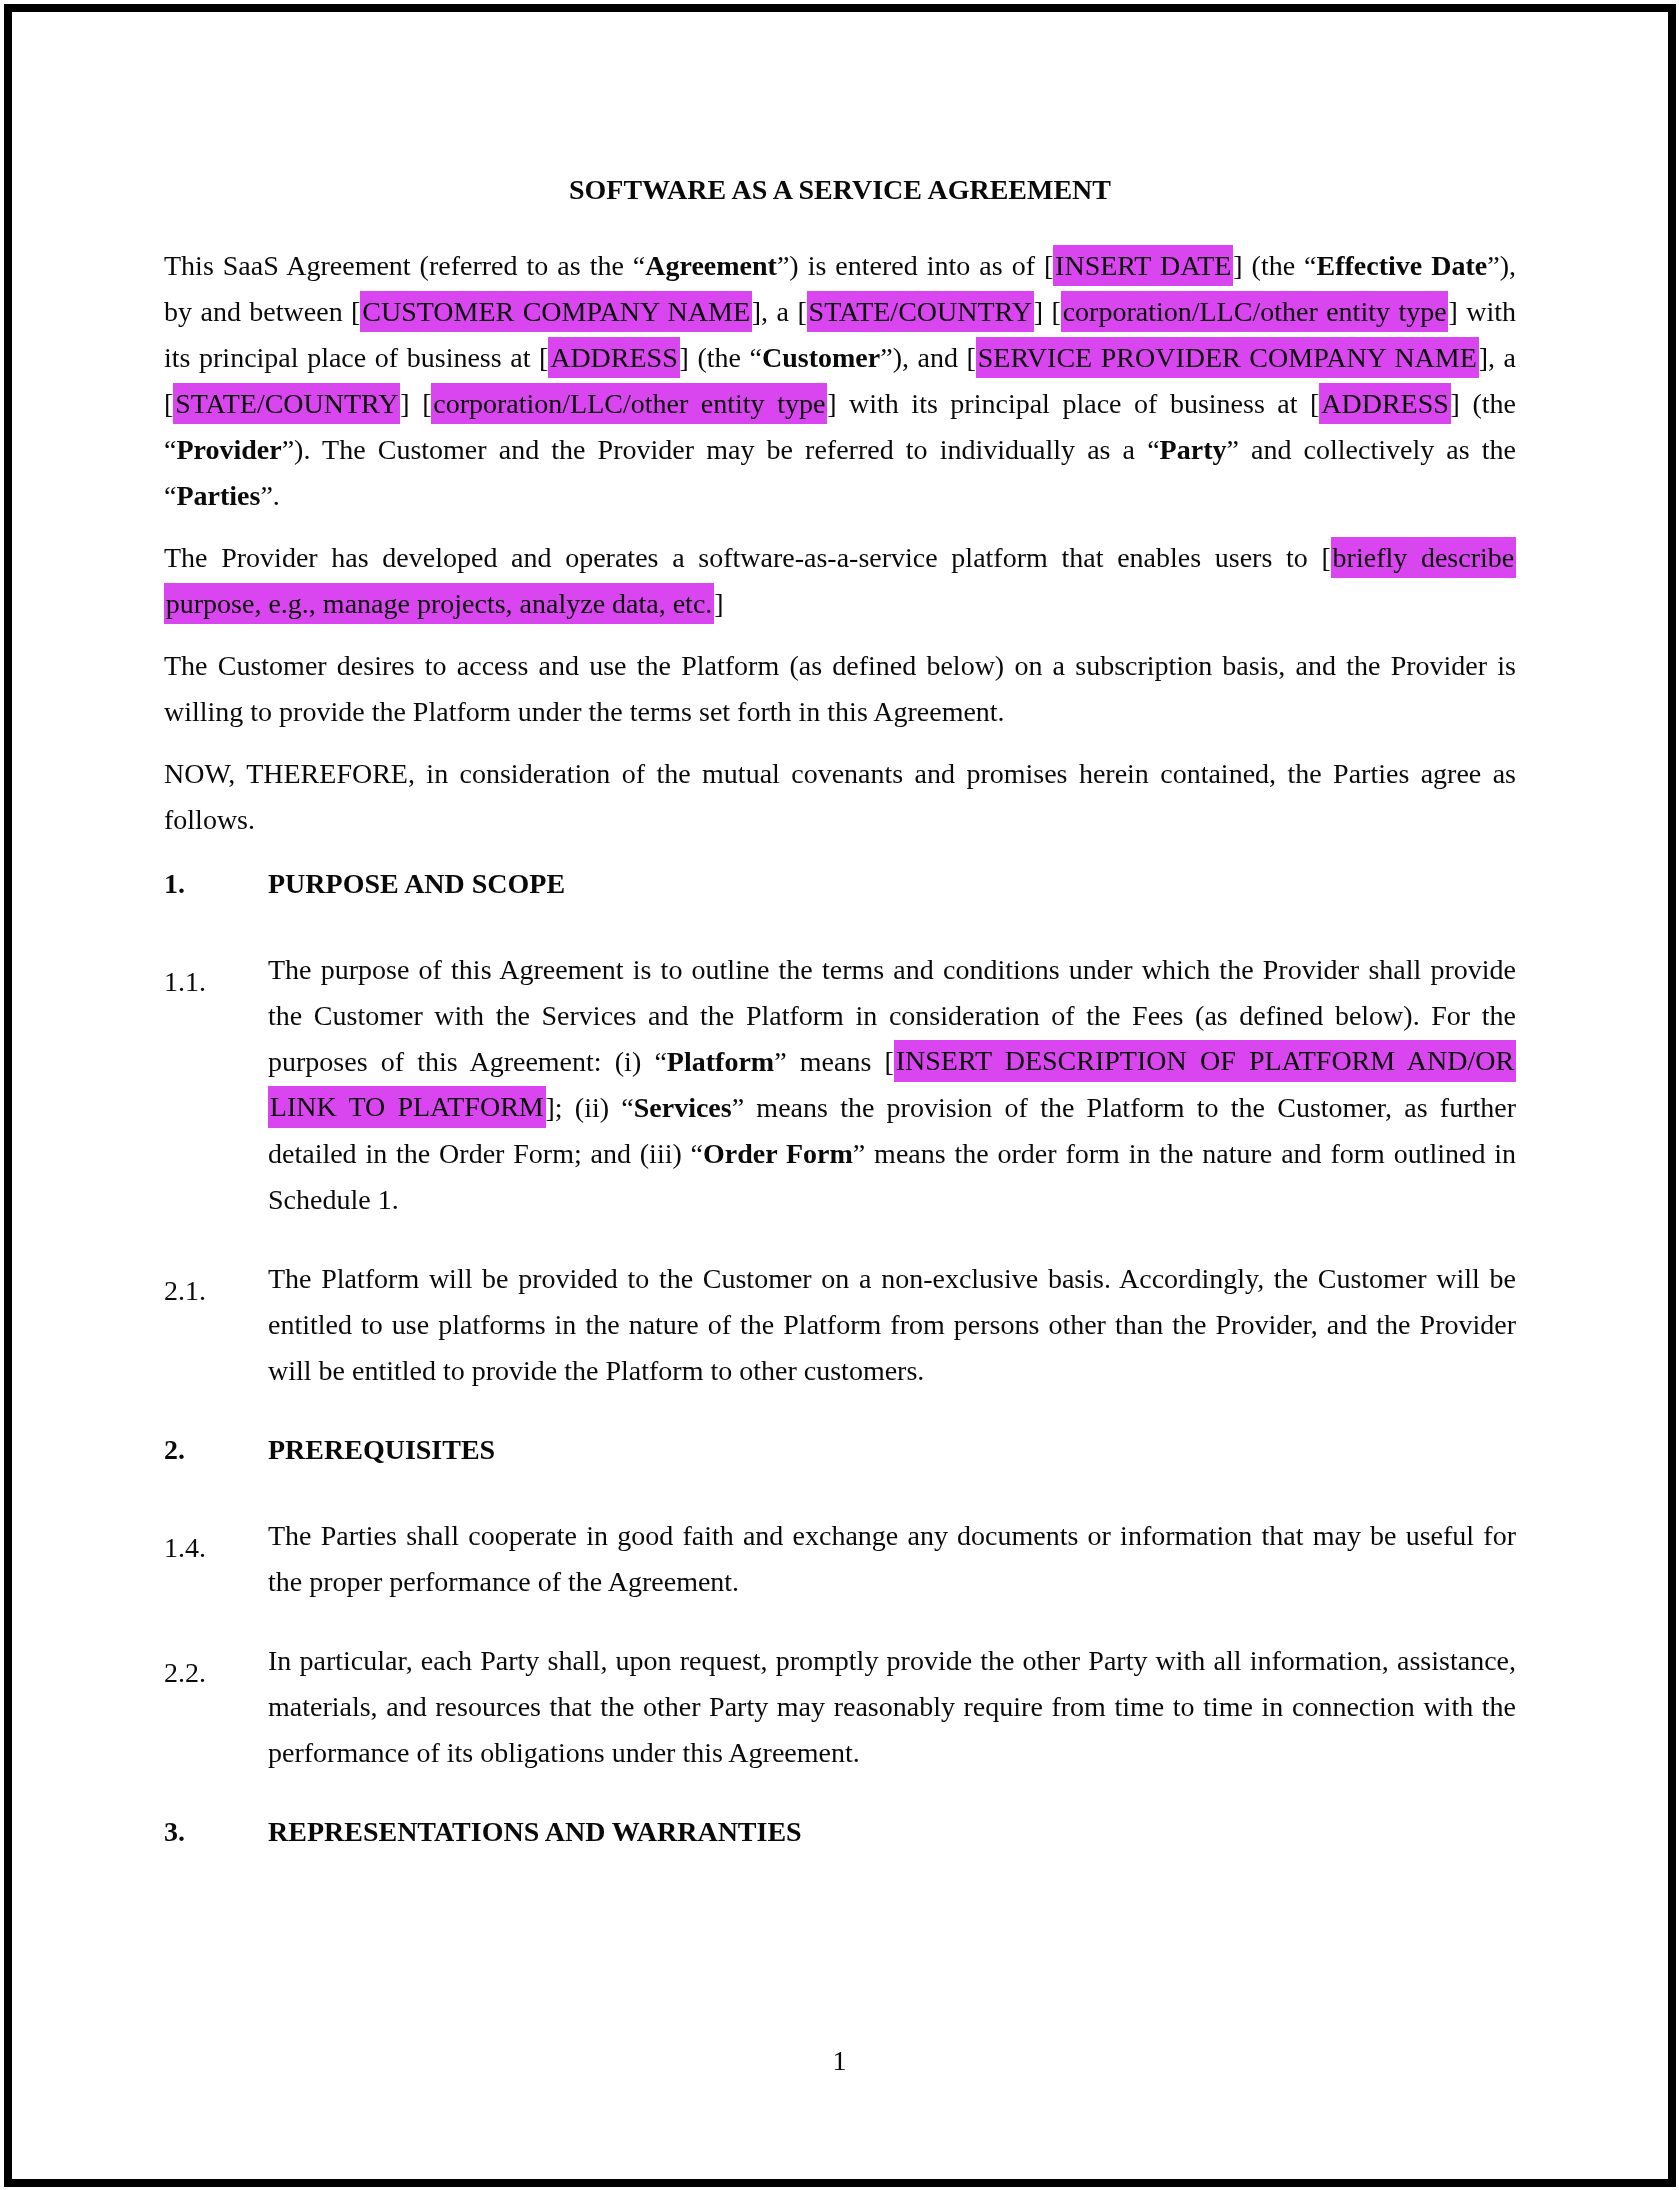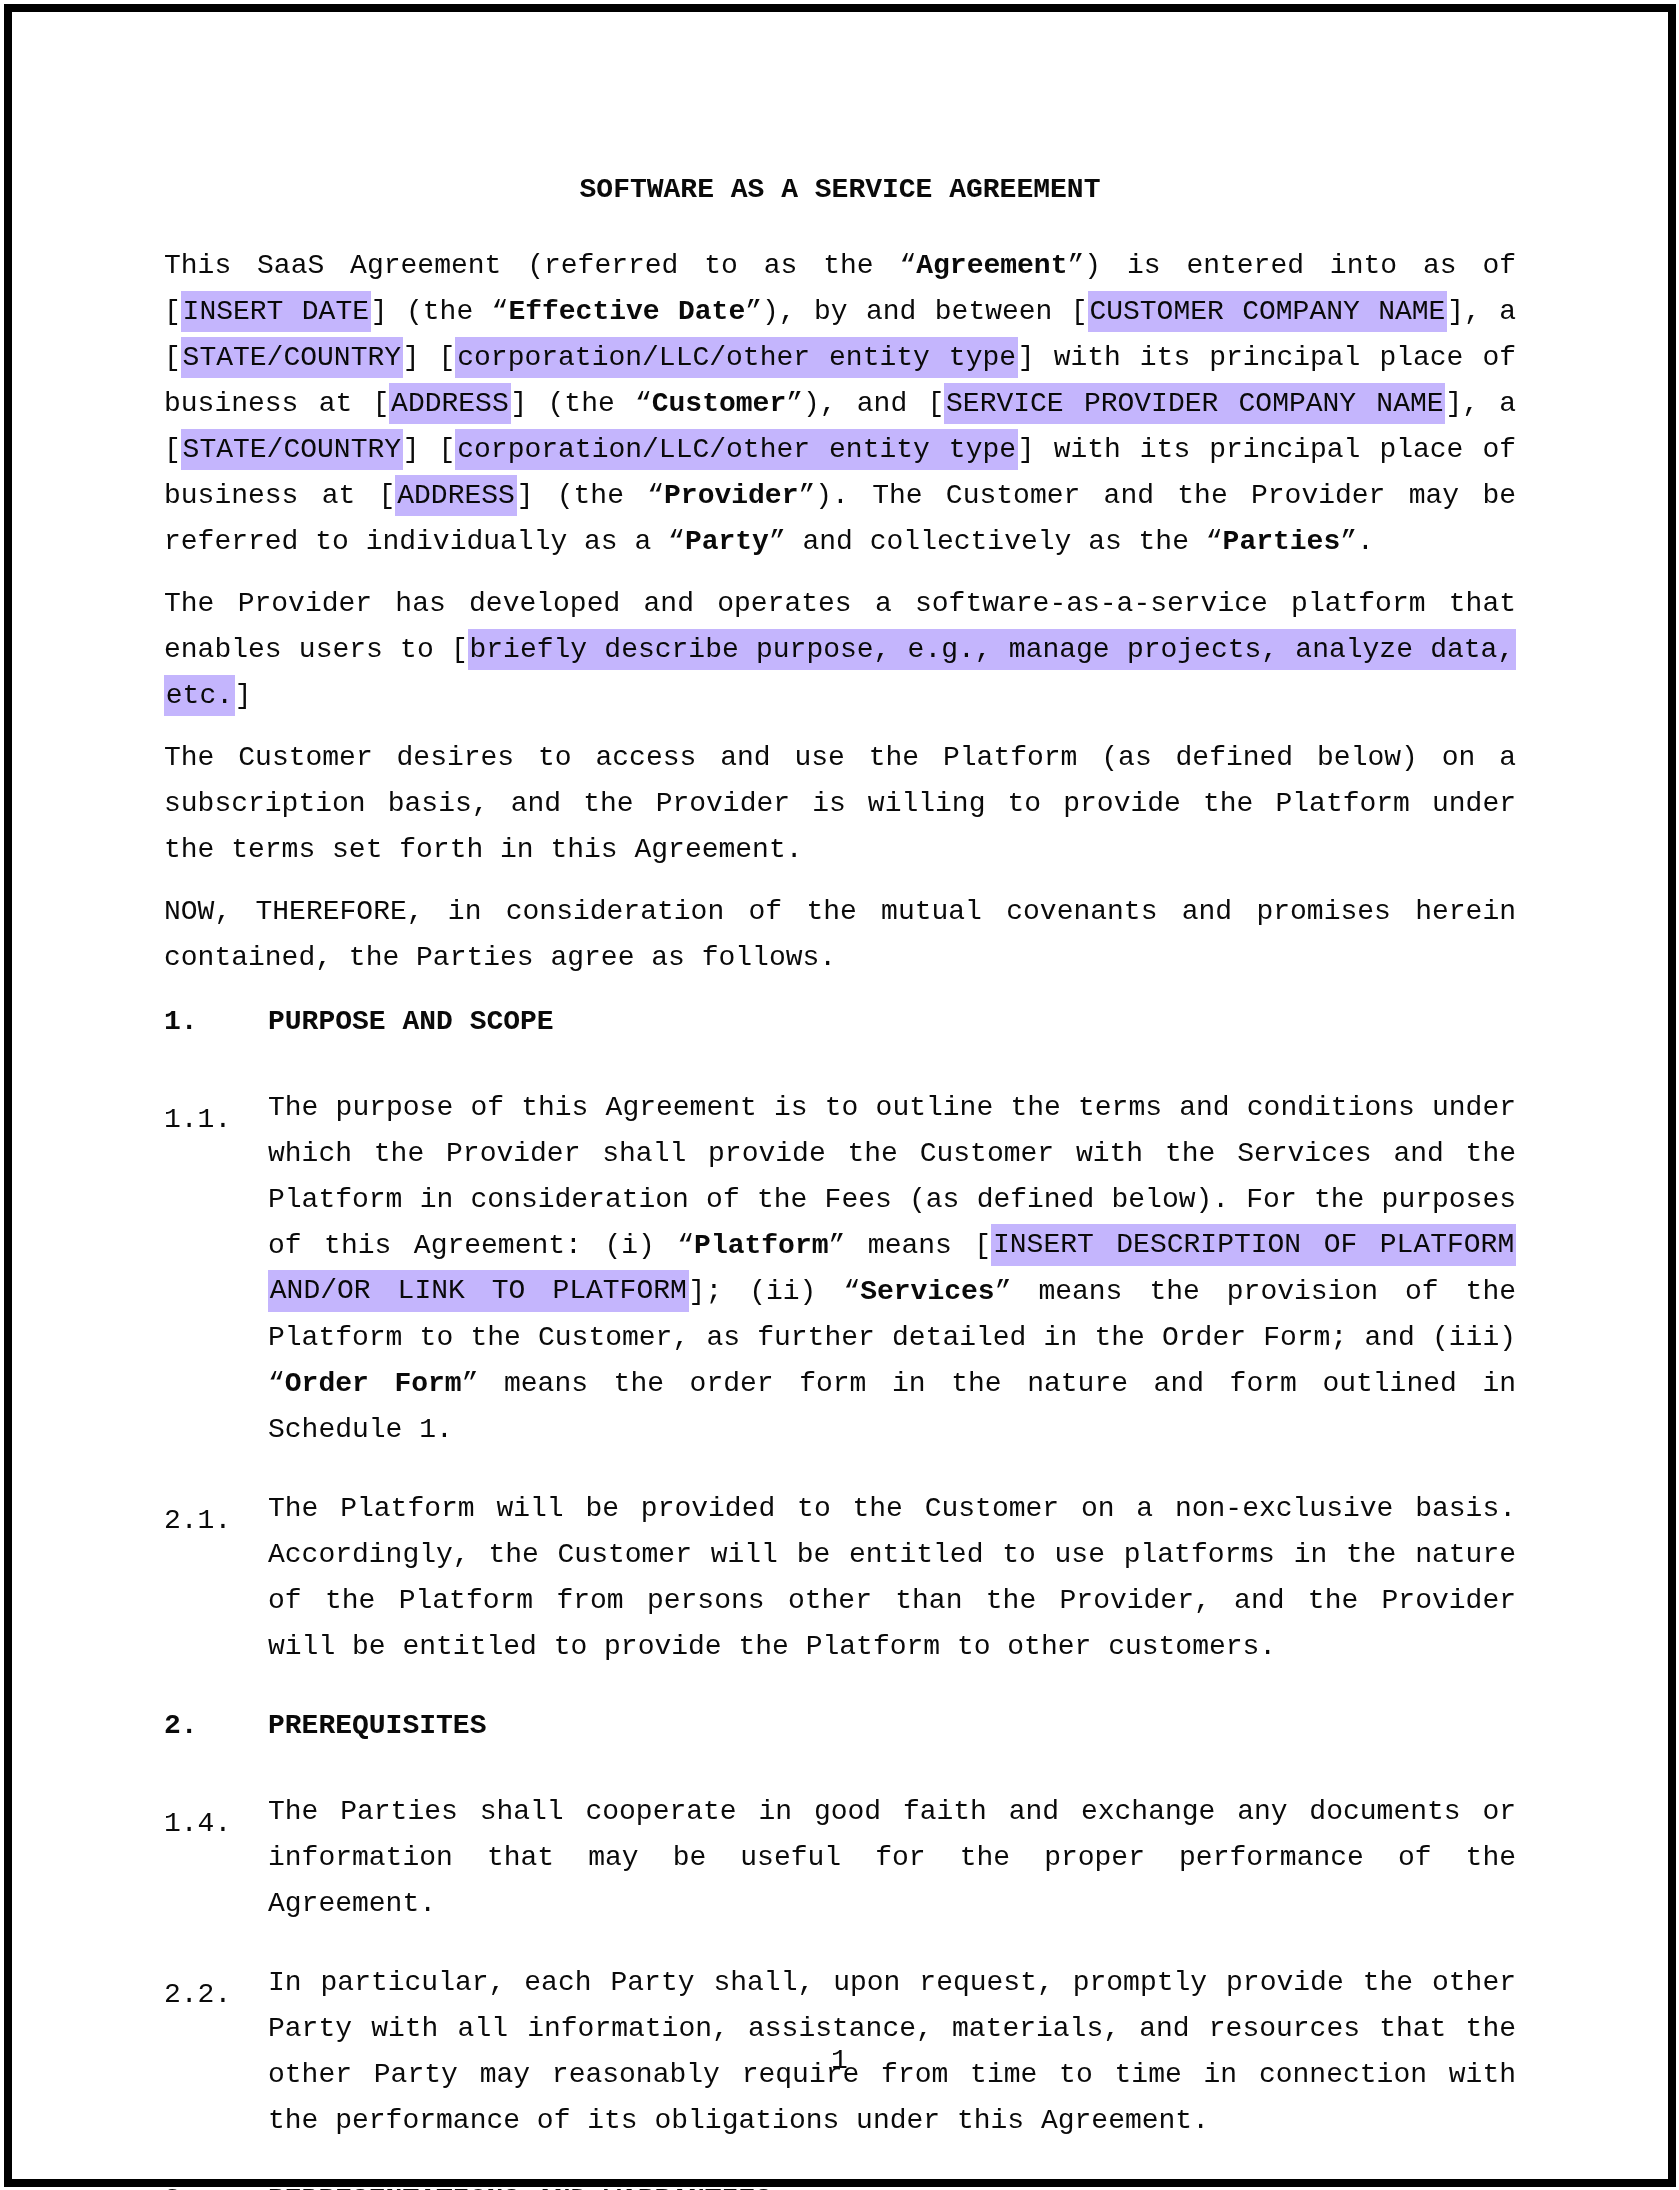--- a/index.html
+++ b/index.html
@@ -5,21 +5,21 @@
   html, body {
     margin: 0;
     padding: 0;
     background: #ffffff;
   }
   .page {
     position: relative;
     width: 1679px;
     height: 2190px;
     background: #ffffff;
-    font-family: Liberation Mono, monospace;
+    font-family: Liberation Serif, serif;
     font-size: 28px;
     line-height: 46px;
     color: #0a0a0a;
     overflow: hidden;
   }
   .frame {
     position: absolute;
     inset: 3.5px;
     border: 8px solid #000000;
     pointer-events: none;
@@ -60,21 +60,21 @@
   .clause .num {
     position: absolute;
     left: 0;
     top: 12px;
   }
   .ctext {
     text-align: justify;
   }
   .b { font-weight: bold; }
   .hl {
-    background: #c4b5fd;
+    background: #d946ef;
     padding: 5.3px 1.8px;
     box-decoration-break: clone;
     -webkit-box-decoration-break: clone;
   }
   .footer {
     position: absolute;
     left: 0;
     right: 0;
     top: 2038px;
     text-align: center;

